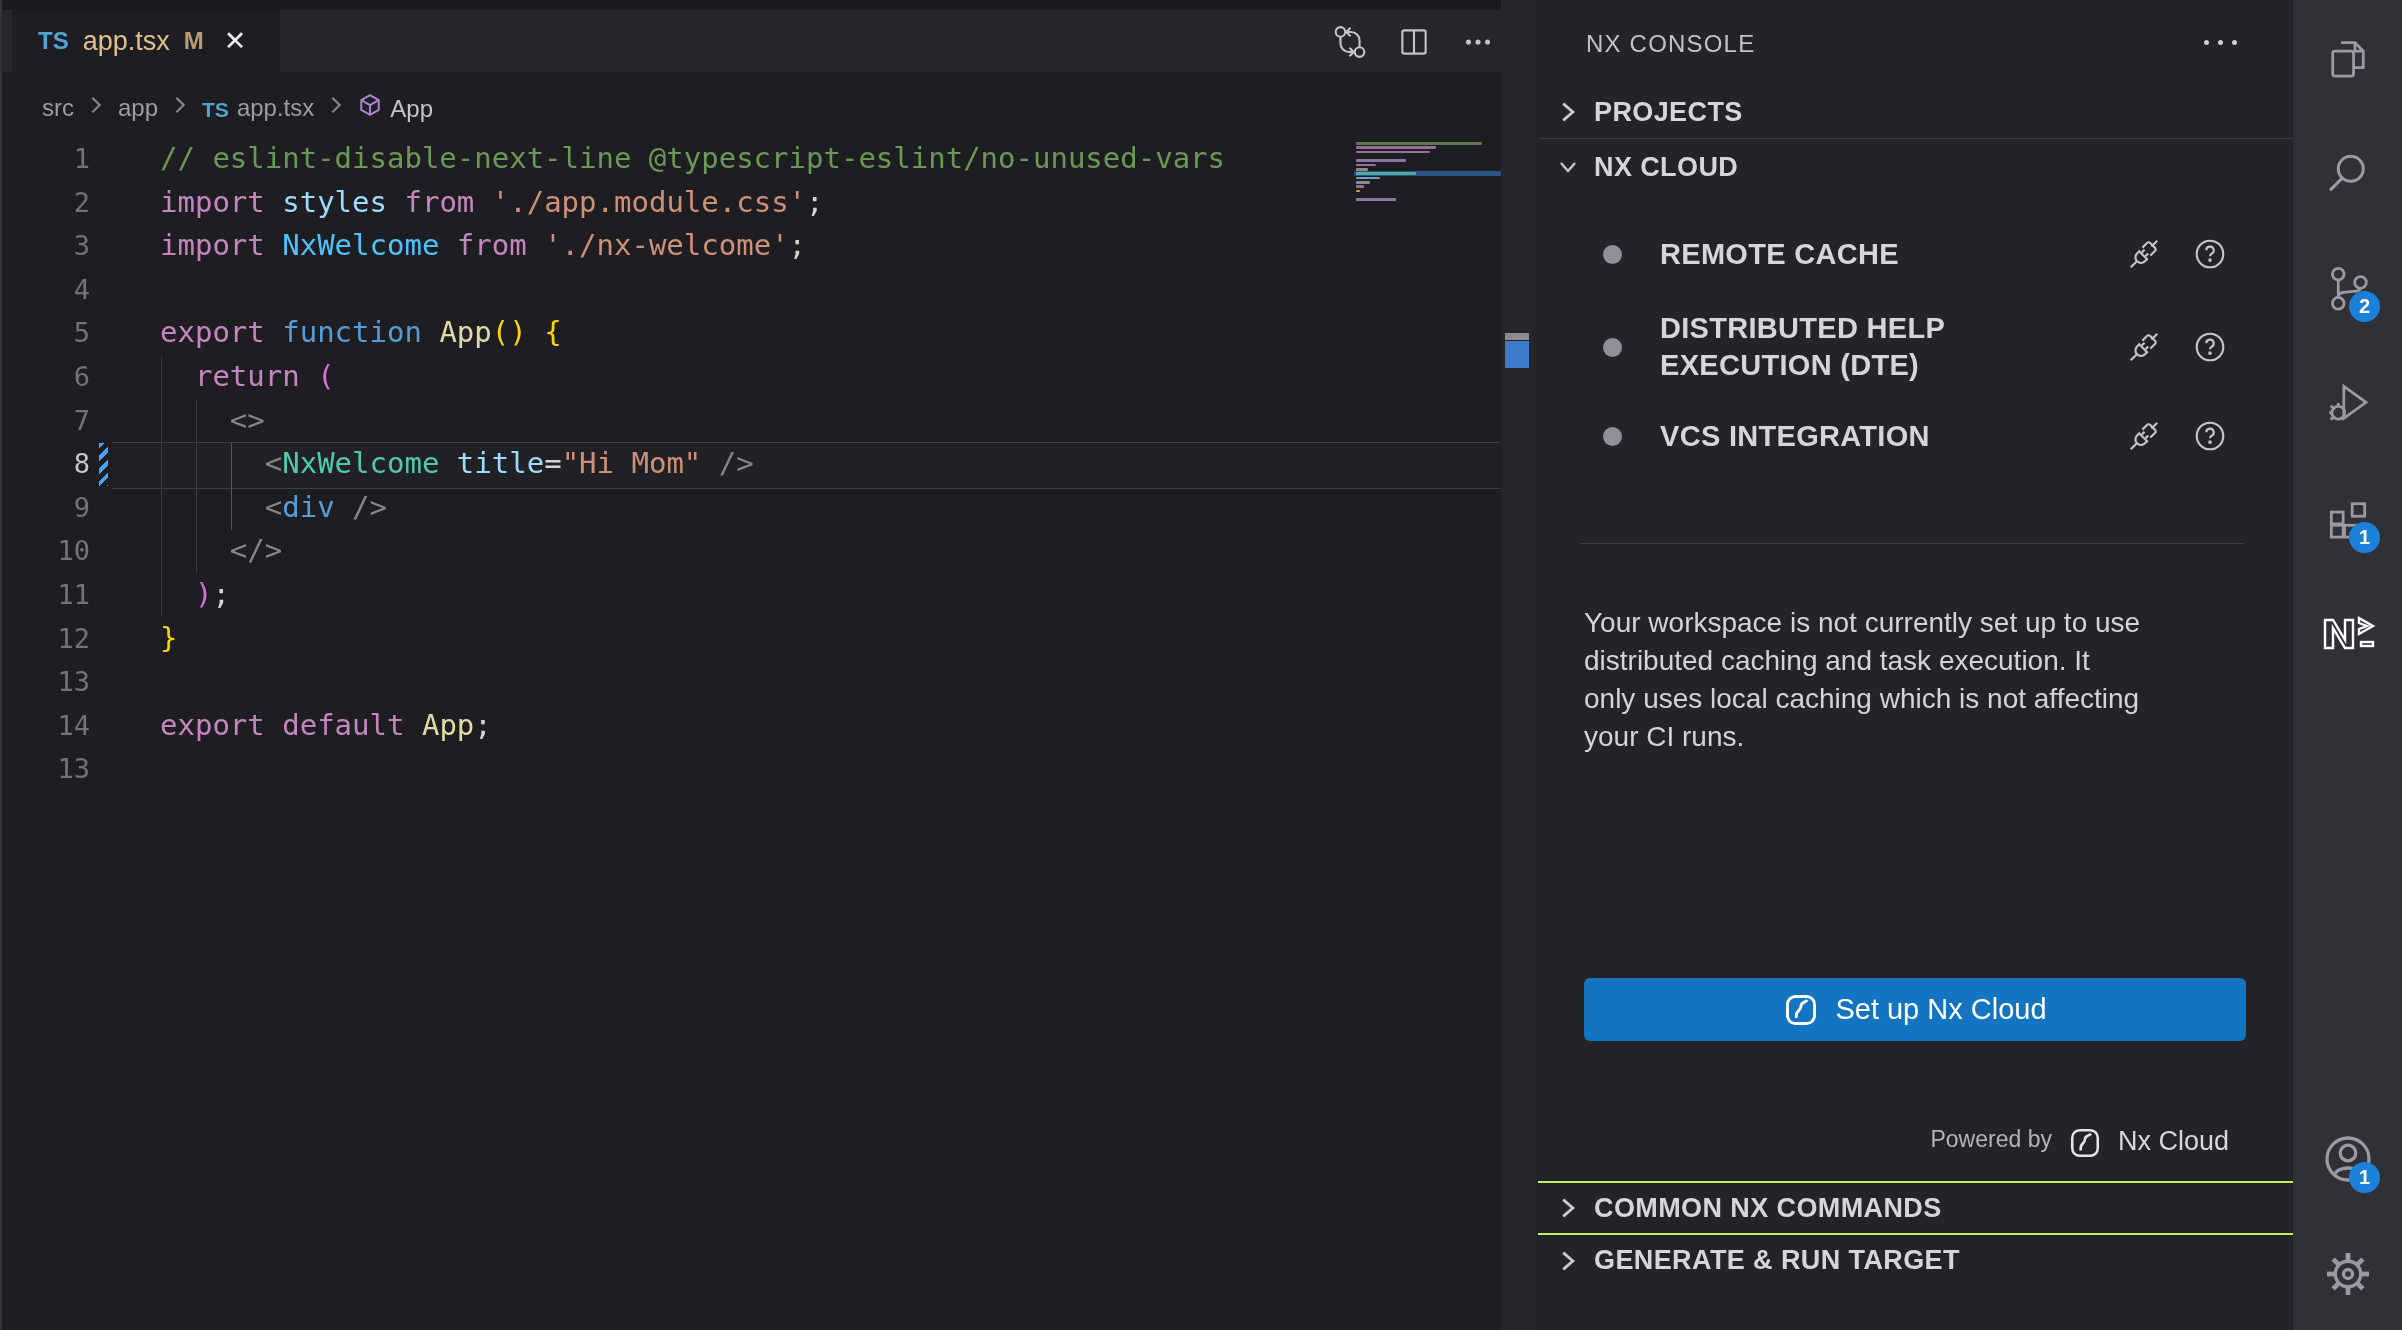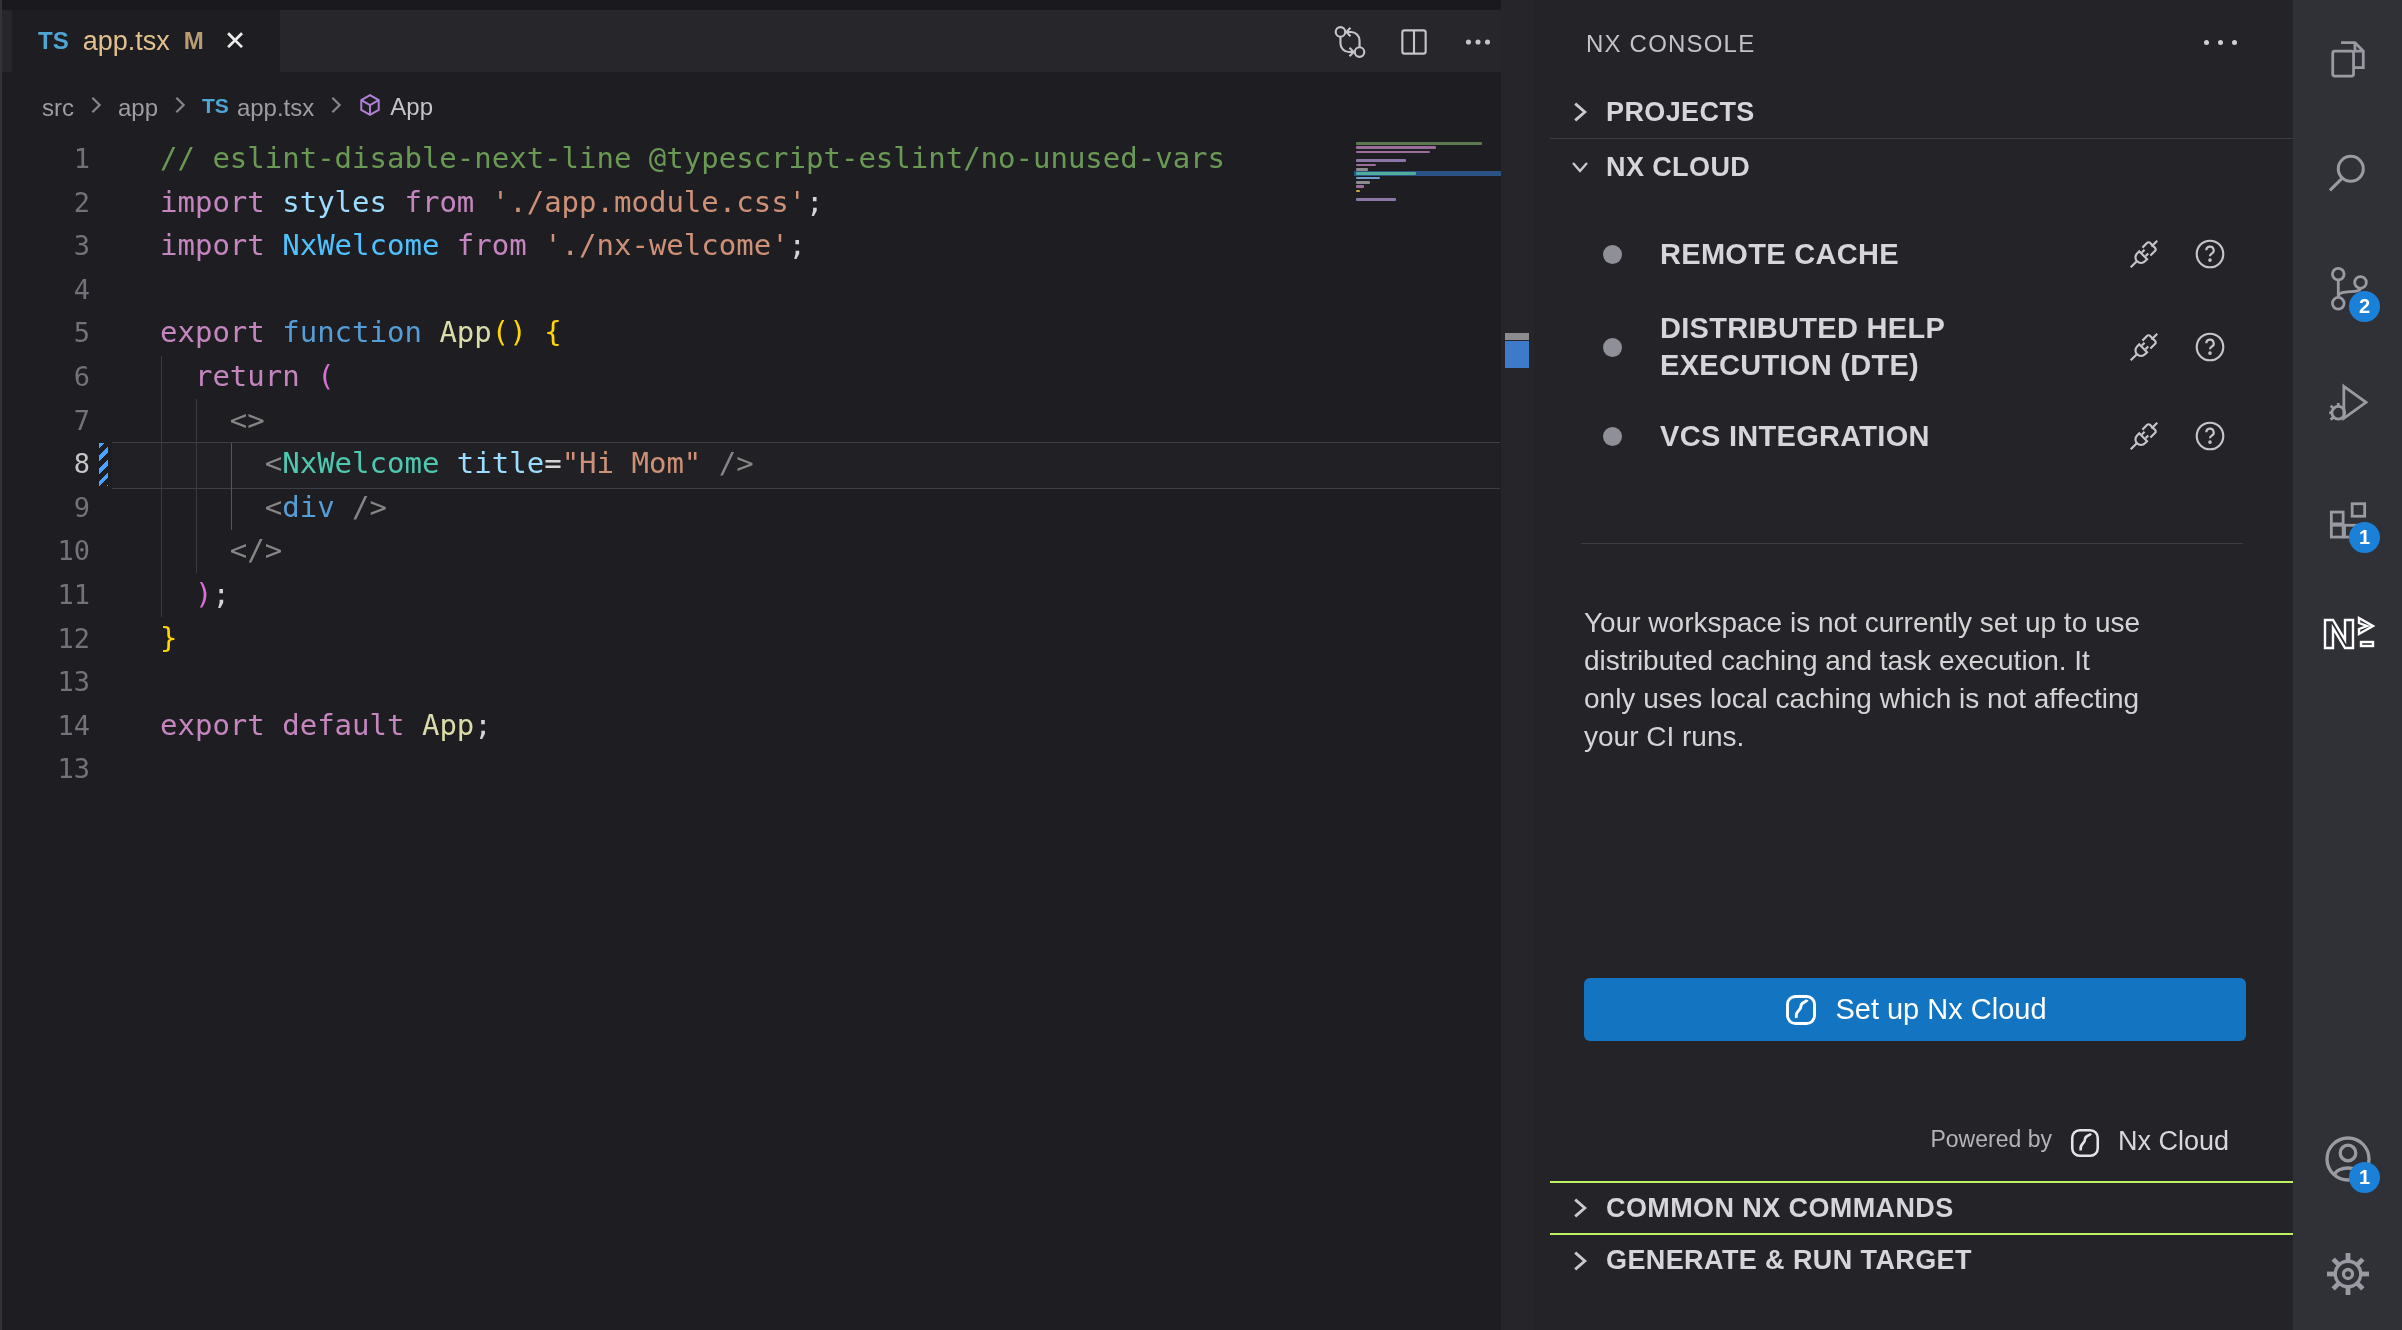--- a/index.html
+++ b/index.html
@@ -16,21 +16,21 @@
        display:flex;align-items:center;padding-left:26px;box-sizing:border-box;cursor:pointer;}
   .tab .ts{color:#4fa6d5;font-weight:bold;font-size:24px;margin-right:14px;}
   .tab .lbl{color:#e2c08d;font-size:27px;}
   .tab .mod{color:#b99c74;font-size:24px;margin-left:14px;font-weight:bold;}
   .tab .close{color:#ececec;font-size:27px;margin-left:20px;}
   .editor-actions{position:absolute;right:40px;top:14px;display:flex;gap:28px;align-items:center;}
   .editor-actions svg{display:block;}
 
   .breadcrumb{position:absolute;left:40px;top:86px;height:44px;display:flex;align-items:center;
               font-size:24px;color:#9d9da3;gap:14px;}
-  .crumb{display:flex;align-items:flex-start;gap:8px;cursor:pointer;}
+  .crumb{display:flex;align-items:flex-end;gap:8px;cursor:pointer;}
   .crumb .ts{color:#4fa6d5;font-weight:bold;font-size:21px;}
   .bc-sep{color:#85858b;font-size:22px;}
 
   
   .code{position:absolute;left:0;top:137px;width:1500px;}
   .code-line{position:relative;height:43.6px;line-height:43.6px;white-space:pre;
              font-family:"DejaVu Sans Mono","Liberation Mono",monospace;font-size:29px;}
   .gut{position:absolute;left:0;top:0;width:88px;text-align:right;color:#72727a;font-size:27px;}
   .gut.cur{color:#c6c6c6;}
   .ctext{position:absolute;left:158px;top:0;}
@@ -55,21 +55,21 @@
   .ruler .mod-tick{position:absolute;left:4px;top:341px;width:24px;height:27px;background:#3d7bca;}
   .ed-panel-div{position:absolute;left:1533px;top:0;width:1px;height:1330px;background:#121214;}
 
   
   .panel{position:absolute;left:1534px;top:0;width:759px;height:1330px;background:#242428;color:#cfcfd4;}
   .panel-header{position:absolute;left:0;top:0;width:100%;height:80px;}
   .panel-title{position:absolute;left:52px;top:30px;font-size:24px;letter-spacing:1.2px;color:#c2c2c8;}
   .panel-dots{position:absolute;right:56px;top:40px;display:flex;gap:9px;cursor:pointer;}
   .panel-dots i{width:5px;height:5px;border-radius:50%;background:#cfcfd4;display:block;}
 
-  .sec-row{position:absolute;left:16px;width:100%;display:flex;align-items:center;cursor:pointer;box-sizing:border-box;text-align:center;}
+  .sec-row{position:absolute;left:4px;width:100%;display:flex;align-items:center;cursor:pointer;box-sizing:border-box;text-align:center;}
   .sec-row .chev{margin-left:20px;width:20px;display:flex;}
   .sec-row .sec-label{margin-left:16px;font-weight:bold;font-size:27px;color:#d6d6da;letter-spacing:0.4px;}
   #row-projects{top:86px;height:53px;border-bottom:1px solid #3b3b43;}
   #row-nxcloud{top:139px;height:56px;}
 
   .feature{position:absolute;left:0;width:100%;display:flex;align-items:center;}
   .feature .bullet{width:19px;height:19px;border-radius:50%;background:#8f8f98;margin-left:69px;flex:0 0 auto;}
   .feature .flabel{margin-left:38px;font-weight:bold;font-size:29px;line-height:37px;
                    color:#d6d6da;letter-spacing:0.3px;}
   .feature .ficons{position:absolute;right:66px;display:flex;gap:32px;align-items:center;}

